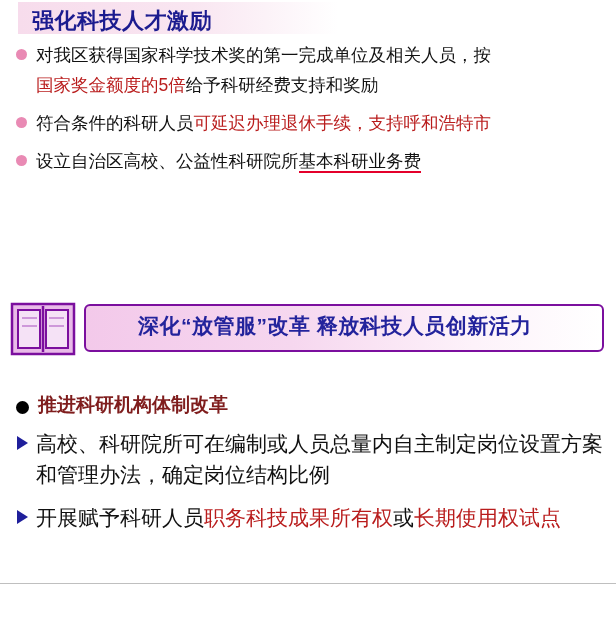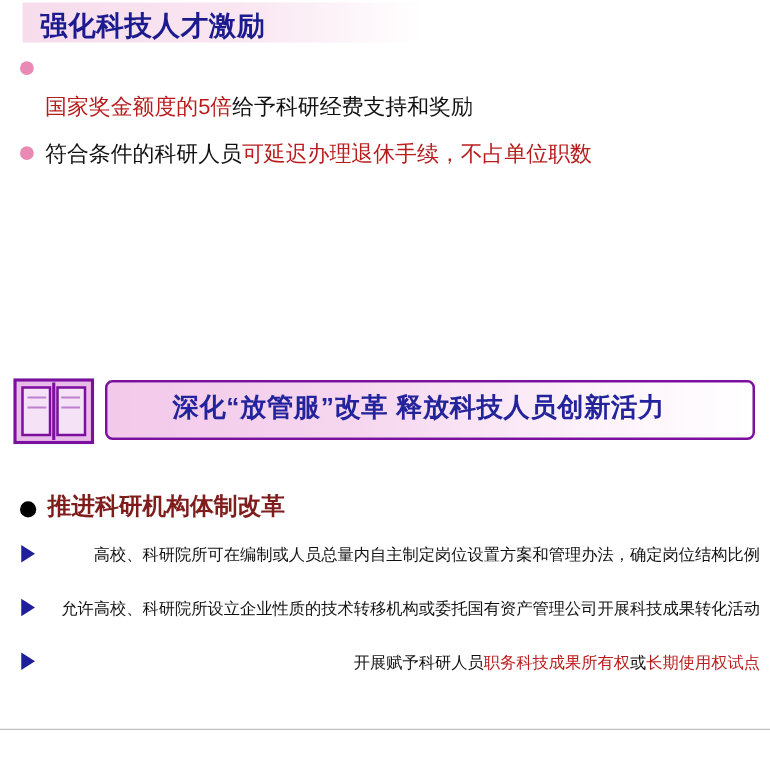--- a/index.html
+++ b/index.html
@@ -133,24 +133,23 @@
   .s2-list {
     position: absolute;
     left: 8px;
     top: 132px;
     width: 600px;
   }
   .s2-item {
     position: relative;
     padding-left: 28px;
     margin-bottom: 12px;
-    font-size: 13px;
+    font-size: 21px;
     line-height: 31px;
     color: #111111;
-    text-align: right;
   }
   .s2-arrow {
     position: absolute;
     left: 9px;
     top: 8px;
     width: 0;
     height: 0;
     border-left: 11px solid #1f1f9b;
     border-top: 7px solid transparent;
     border-bottom: 7px solid transparent;
@@ -169,29 +168,33 @@
 <body>
 
 <div id="section1">
   <div class="s1-title-band"></div>
   <div class="s1-title-text">强化科技人才激励</div>
 
   <div class="s1-list">
 
     <div class="s1-item">
       <span class="s1-bullet"></span>
-      <br>
+      <span>对我区获得国家科学技术奖的第一完成单位及相关人员，按</span><br>
       <span class="red">国家奖金额度的5倍</span><span>给予科研经费支持和奖励</span>
     </div>
 
     <div class="s1-item">
       <span class="s1-bullet"></span>
-      <span>符合条件的科研人员</span><span class="red">可延迟办理退休手续，不占单位职数</span>
-    </div>
-
+      <span>符合条件的科研人员</span><span class="red">可延迟办理退休手续，支持呼和浩特市</span>
+    </div>
+
+    <div class="s1-item">
+      <span class="s1-bullet"></span>
+      <span>设立自治区高校、公益性科研院所</span><span class="u-black">基本科研业务费</span>
+    </div>
 
 
   </div>
 </div>
 
 <div id="section2">
 
   <svg class="s2-book" viewBox="0 0 66 56">
     <rect x="2" y="2" width="62" height="50" fill="#e9bbe8" stroke="#7b0f9e" stroke-width="2.5"></rect>
     <rect x="8" y="8" width="22" height="38" fill="#f5e2f6" stroke="#7b0f9e" stroke-width="2"></rect>
@@ -211,24 +214,20 @@
     <span>推进科研机构体制改革</span>
   </div>
 
   <div class="s2-list">
 
     <div class="s2-item">
       <span class="s2-arrow"></span>
       <span>高校、科研院所可在编制或人员总量内自主制定岗位设置方案和管理办法，确定岗位结构比例</span>
     </div>
 
-    <div class="s2-item">
-      <span class="s2-arrow"></span>
-      <span>允许高校、科研院所设立企业性质的技术转移机构或委托国有资产管理公司开展科技成果转化活动</span>
-    </div>
 
     <div class="s2-item">
       <span class="s2-arrow"></span>
       <span>开展赋予科研人员</span><span class="red">职务科技成果所有权</span><span>或</span><span class="red">长期使用权试点</span>
     </div>
 
   </div>
 </div>
 
 <div class="divider"></div>

